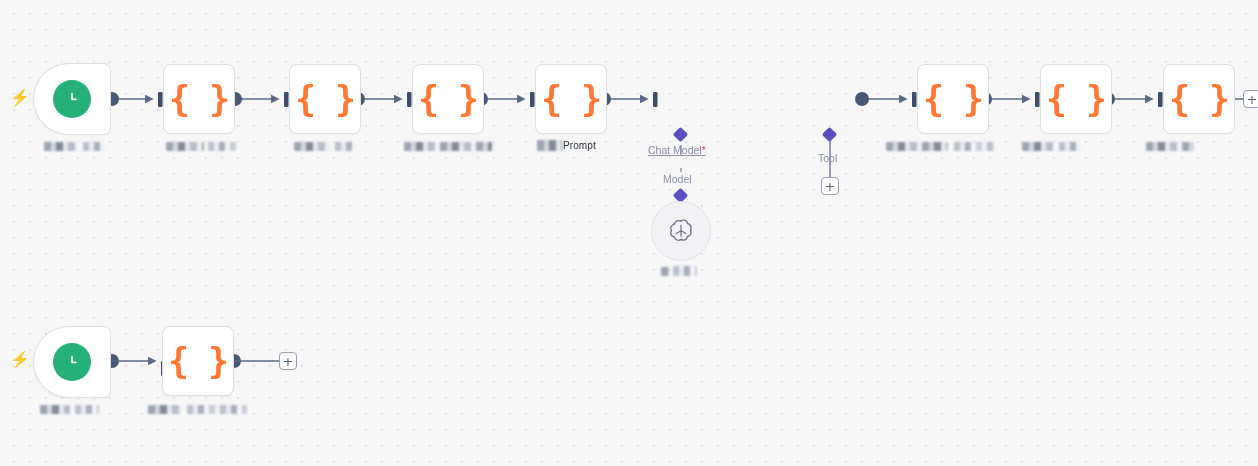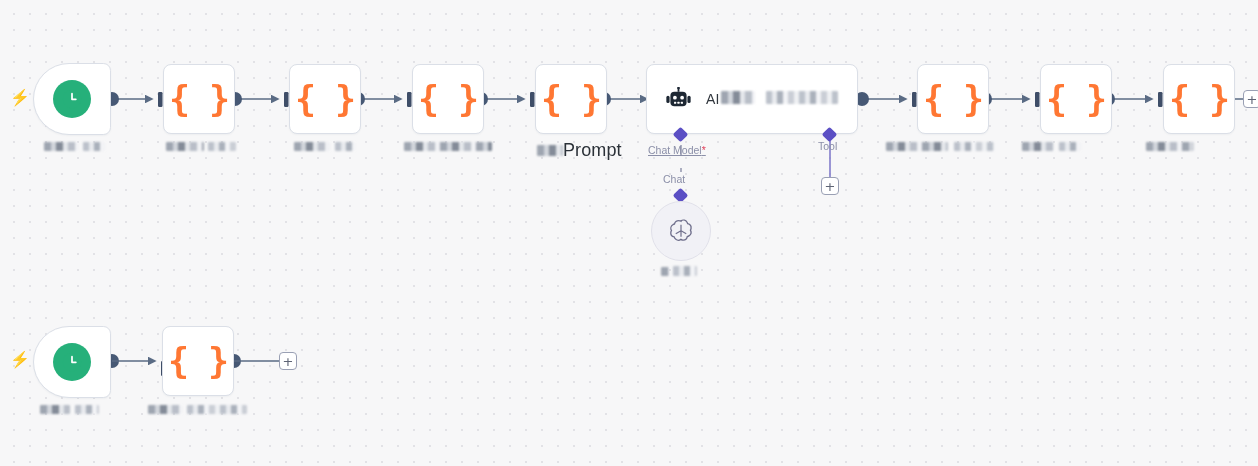--- a/index.html
+++ b/index.html
@@ -88,21 +88,21 @@
         #eef0f3 28px, #eef0f3 33px);
   }
 
   .node-label {
     position: absolute;
     font-size: 11px;
     color: #444b55;
     white-space: nowrap;
     display: flex; align-items: center; gap: 0px;
   }
-  .node-label .txt { font-size: 18px; color: #2b3138; letter-spacing: .1px; }
+  .node-label .txt { font-size: 10px; color: #2b3138; letter-spacing: .1px; }
 
   
   .bolt { position: absolute; color: #2bb47d; font-size: 16px; line-height: 1; }
 
   
   .diamond {
     position: absolute;
     width: 11px; height: 11px;
     background: #5b4fc4;
     transform: rotate(45deg);
@@ -242,64 +242,43 @@
   </div>
 
   <div class="node" style="left:535px; top:64px; width:72px; height:70px;">
     <span class="brace">{ }</span>
   </div>
   <div class="node-label" style="left:537px; top:140px;">
     <span class="redact" style="width:26px;height:11px;"></span>
     <span class="txt">Prompt</span>
   </div>
 
-  <div class="node agent" style="left:646px; top:64px; width:212px; height:70px;">
-    <span class="robot">
-      <svg width="27" height="24" viewBox="0 0 30 26">
-        <rect x="6" y="5" width="18" height="16" rx="4.5" fill="#1d2733"></rect>
-        <rect x="1.5" y="9.5" width="3.6" height="8" rx="1.8" fill="#1d2733"></rect>
-        <rect x="24.9" y="9.5" width="3.6" height="8" rx="1.8" fill="#1d2733"></rect>
-        <rect x="14" y="0.5" width="2" height="4.5" fill="#1d2733"></rect>
-        <circle cx="15" cy="0.8" r="1.5" fill="#1d2733"></circle>
-        <circle cx="11" cy="11.5" r="2.1" fill="#fff"></circle>
-        <circle cx="19" cy="11.5" r="2.1" fill="#fff"></circle>
-        <rect x="10" y="16" width="2.4" height="2.4" rx="0.6" fill="#fff"></rect>
-        <rect x="13.8" y="16" width="2.4" height="2.4" rx="0.6" fill="#fff"></rect>
-        <rect x="17.6" y="16" width="2.4" height="2.4" rx="0.6" fill="#fff"></rect>
-      </svg>
-    </span>
-    <span class="agent-title">
-      <span>AI</span>
-      <span class="redact" style="width:34px;height:13px;margin-left:1px;"></span>
-      <span class="redact light" style="width:72px;height:13px;margin-left:11px;"></span>
-    </span>
-  </div>
 
   <div class="diamond" style="left:675px; top:129px;"></div>
   <div class="sub-label" style="left:648px; top:144px;text-decoration:underline;">
     <span>Chat Model</span><span class="req">*</span>
   </div>
   <div class="sub-label" style="left:663px; top:173px;">
-    <span>Chat</span>
+    <span>Model</span>
   </div>
   <div class="diamond" style="left:675px; top:190px;"></div>
 
   <div class="subnode" style="left:651px; top:201px;">
     <svg width="28" height="28" viewBox="0 0 24 24">
       <path fill="none" stroke="#6f6f8c" stroke-width="1.15" d="M12 3.2c1.8-1.1 4.1-.5 5.2 1.3.2.4.4.8.5 1.2 1.9.4 3.2 2.2 2.9 4.2-.1.5-.2.9-.5 1.3.9 1.7.4 3.9-1.3 5-.4.3-.9.5-1.4.6-.4 1.9-2.2 3.2-4.2 2.9-.5-.1-.9-.2-1.3-.5-1.6 1.2-3.9.8-5.1-.8-.3-.4-.5-.9-.6-1.3-1.9-.4-3.2-2.2-2.9-4.2.1-.5.2-.9.5-1.3-1-1.7-.5-3.9 1.2-5 .4-.3.9-.5 1.4-.6.4-1.7 1.9-2.9 3.7-2.9.7 0 1.3.2 1.9.5z"></path>
       <path fill="none" stroke="#6f6f8c" stroke-width="1.05" d="M12 6.6v5.2l4.5 2.6M12 11.8 7.5 14.4M12 11.8V17"></path>
     </svg>
   </div>
   <div class="node-label" style="left:661px; top:266px;">
     <span class="redact" style="width:8px;height:9px;"></span>
     <span class="redact light" style="width:24px;height:10px;margin-left:4px;"></span>
   </div>
 
   <div class="diamond" style="left:824px; top:129px;"></div>
-  <div class="sub-label" style="left:818px; top:140px;">
+  <div class="sub-label" style="left:818px; top:152px;">
     <span>Tool</span>
   </div>
   <div class="plus-btn" style="left:821px; top:177px;">+</div>
 
   <div class="node" style="left:917px; top:64px; width:72px; height:70px;">
     <span class="brace">{ }</span>
   </div>
   <div class="node-label" style="left:886px; top:142px;">
     <span class="redact" style="width:62px;height:9px;"></span>
     <span class="redact light" style="width:40px;height:9px;margin-left:6px;"></span>

